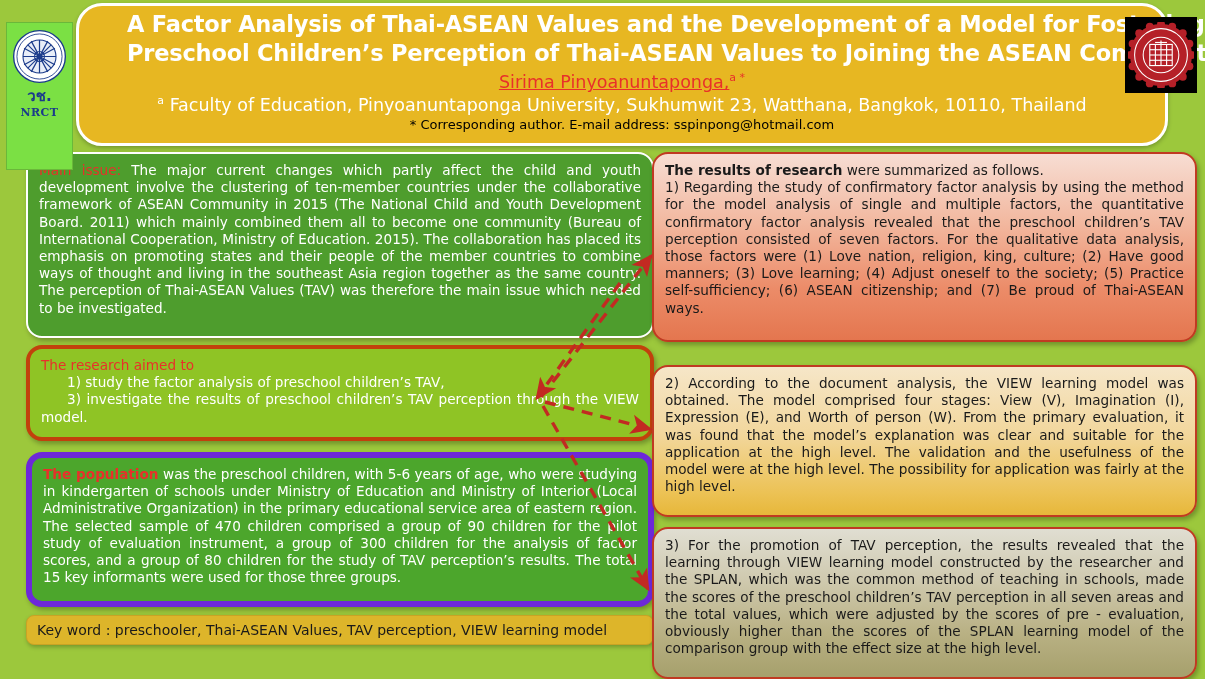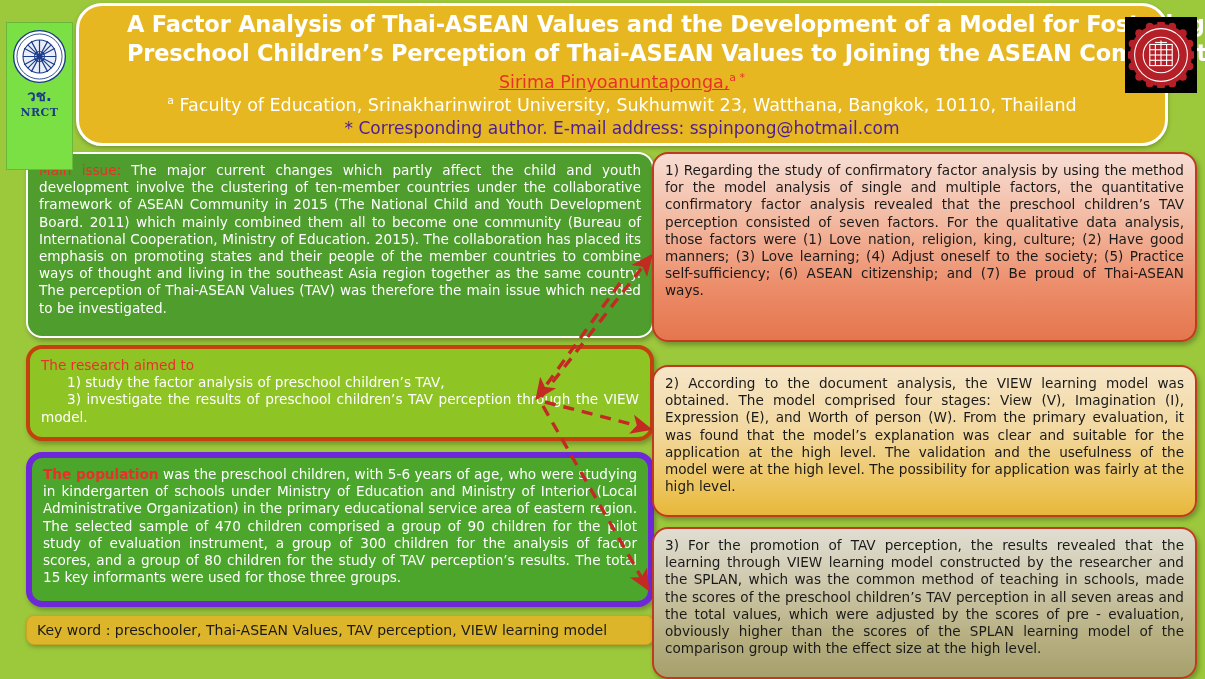--- a/index.html
+++ b/index.html
@@ -53,22 +53,22 @@
   .author-sup { font-size: 11px; vertical-align: super; color:#E8302A;}
   .affil-line {
     margin-top: 1px;
     color: #FFFFFF;
     font-size: 17.5px;
     line-height: 1.3;
     white-space: nowrap;
   }
   .affil-line .sup { font-size: 11px; vertical-align: super; }
   .corr-line {
-    color: #4c1d95;
-    font-size: 17px;
+    color: #000000;
+    font-size: 13px;
     line-height: 1.3;
     margin-top: 0px;
   }
 
   
   .logo-nrct {
     position: absolute;
     left: 6px; top: 22px;
     width: 67px; height: 148px;
     background: #7BE044;
@@ -200,21 +200,21 @@
 <body>
 
 <div class="header">
   <div class="header-inner">
     <div class="poster-title">A Factor Analysis of Thai-ASEAN Values and the Development of a Model for Fostering</div>
     <div class="poster-title">Preschool Children’s Perception of Thai-ASEAN Values to Joining the ASEAN Community</div>
     <div class="author-line">
       <span class="author-name">Sirima Pinyoanuntaponga,</span><span class="author-sup">a *</span>
     </div>
     <div class="affil-line">
-      <span class="sup">a</span>&nbsp;<span>Faculty of Education, Srinakharinwirot University, Sukhumwit 23, Watthana, Bangkok, 10110, Thailand</span>
+      <span class="sup">a</span>&nbsp;<span>Faculty of Education, Pinyoanuntaponga University, Sukhumwit 23, Watthana, Bangkok, 10110, Thailand</span>
     </div>
     <div class="corr-line">* Corresponding author. E-mail address: sspinpong@hotmail.com</div>
   </div>
 </div>
 
 <div class="logo-nrct">
   <svg class="nrct-seal" viewBox="0 0 100 100">
     <circle cx="50" cy="50" r="47" fill="#ffffff" stroke="#1B3B8B" stroke-width="2.5"></circle>
     <circle cx="50" cy="50" r="41" fill="#ffffff" stroke="#1B3B8B" stroke-width="1.6"></circle>
     <circle cx="50" cy="50" r="30" fill="#E9EEF8" stroke="#1B3B8B" stroke-width="2"></circle>
@@ -290,20 +290,23 @@
   <div class="pbox box-pop">
     <span class="lbl-red">The population</span><span> was the preschool children, with 5-6 years of age, who were studying in kindergarten of schools under Ministry of Education and Ministry of Interior (Local Administrative Organization) in the primary educational service area of eastern region. The selected sample of 470 children comprised a group of 90 children for the pilot study of evaluation instrument, a group of 300 children for the analysis of factor scores, and a group of 80 children for the study of TAV perception’s results. The total 15 key informants were used for those three groups.</span>
   </div>
 
   <div class="box-key">Key word : preschooler,  Thai-ASEAN Values,  TAV perception, VIEW learning model</div>
 </div>
 
 <div class="col-right">
 
   <div class="pbox box-r1">
+    <div style="text-align:left;">
+      <span class="bold">The results of research</span><span> were summarized as follows.</span>
+    </div>
     <span>1) Regarding the study of confirmatory factor analysis by using the method for the model analysis of single and multiple factors, the quantitative confirmatory factor analysis revealed that the preschool children’s TAV perception consisted of seven factors. For the qualitative data analysis, those factors were (1) Love nation, religion, king, culture; (2) Have good manners; (3) Love learning; (4) Adjust oneself to the society; (5) Practice self-sufficiency; (6) ASEAN citizenship; and (7) Be proud of Thai-ASEAN ways.</span>
   </div>
 
   <div class="pbox box-r2">
     <span>2) According to the document analysis, the VIEW learning model was obtained. The model comprised four stages: View (V), Imagination (I), Expression (E), and Worth of person (W). From the primary evaluation, it was found that the model’s explanation was clear and suitable for the application at the high level. The validation and the usefulness of the model were at the high level. The possibility for application was fairly at the high level.</span>
   </div>
 
   <div class="pbox box-r3">
     <span>3) For the promotion of TAV perception, the results revealed that the learning through VIEW learning model constructed by the researcher and the SPLAN, which was the common method of teaching in schools, made the scores of the preschool children’s TAV perception in all seven areas and the total values, which were adjusted by the scores of pre - evaluation, obviously higher than the scores of the SPLAN learning model of the comparison group with the effect size at the high level.</span>
   </div>

